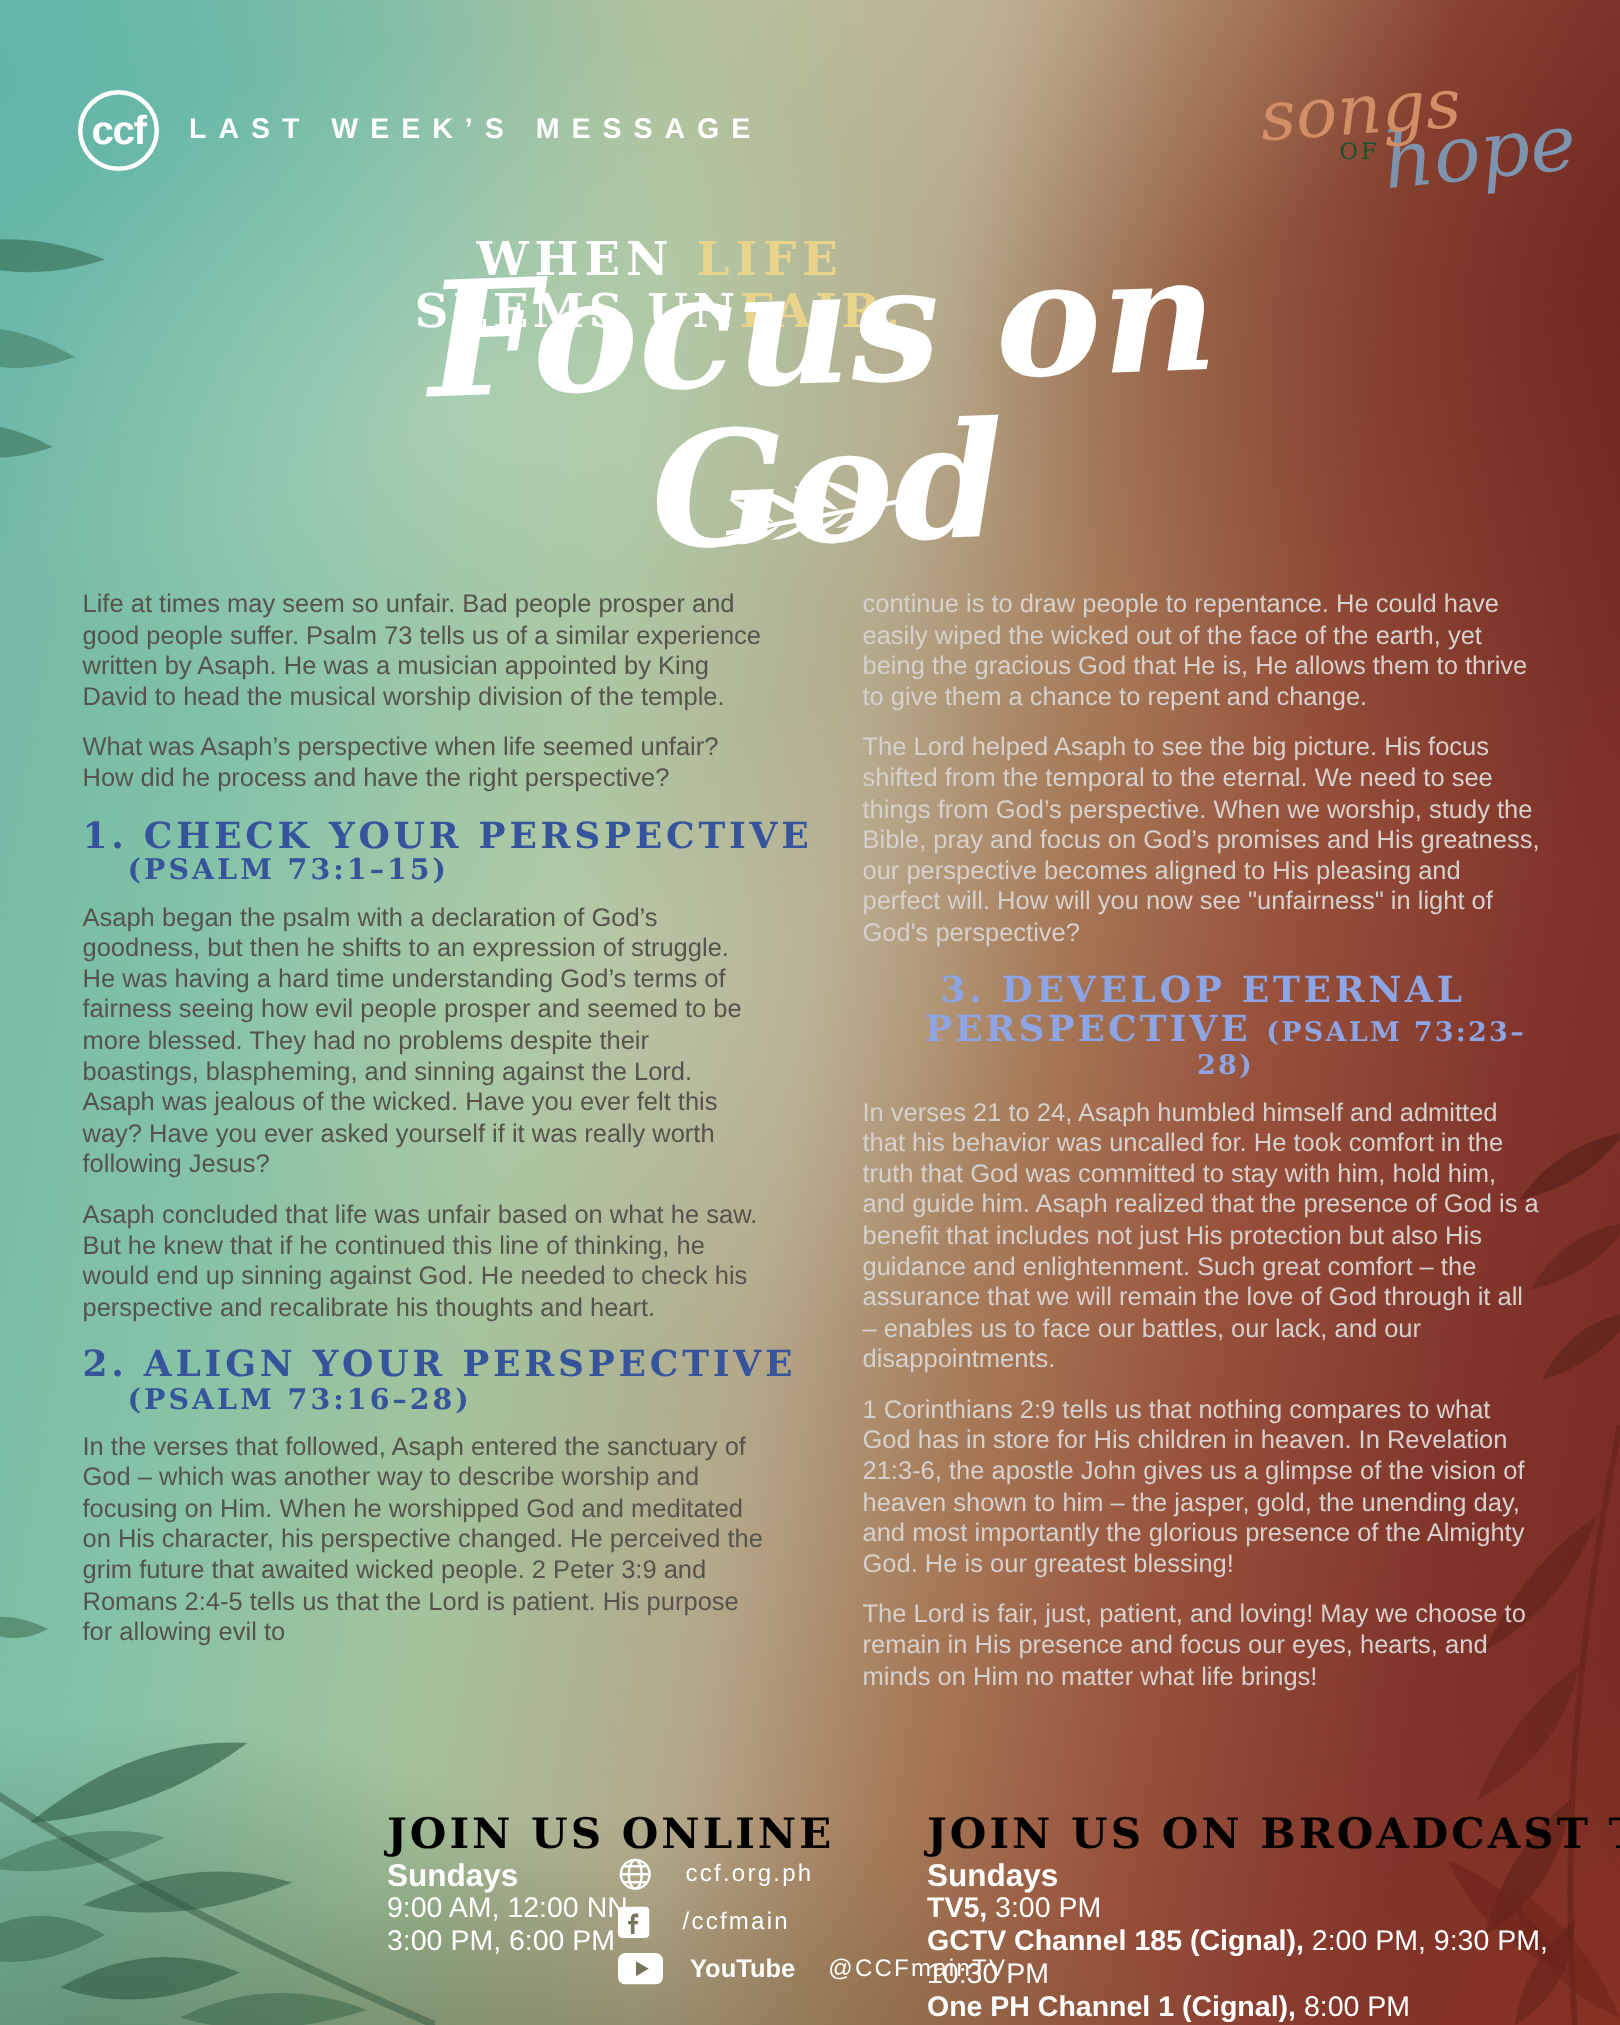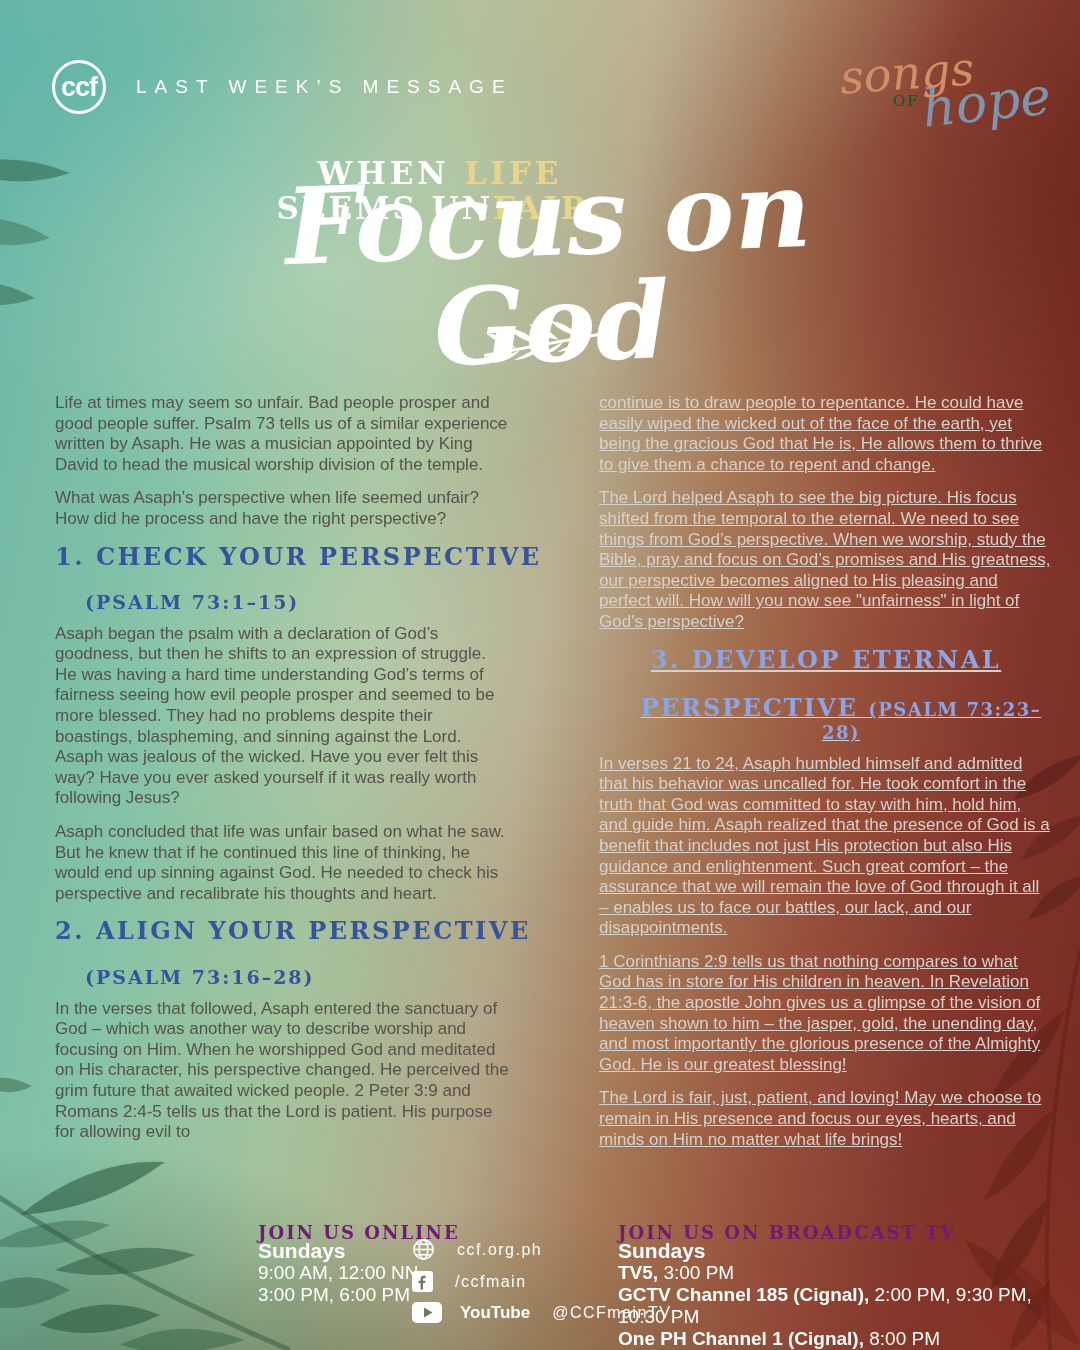--- a/index.html
+++ b/index.html
@@ -24,22 +24,22 @@
   }
   .texture { position:absolute; inset:0; width:100%; height:100%;
     mix-blend-mode:soft-light; opacity:.8; pointer-events:none; }
   .leaves { position:absolute; pointer-events:none; }
 
   
   .ccf-logo { position:absolute; left:52px; top:60px; width:54px; height:54px;
     border:3px solid #fff; border-radius:50%; color:#fff;
     display:flex; align-items:center; justify-content:center;
     font-weight:bold; font-size:27px; letter-spacing:-1px; }
-  .tagline { position:absolute; left:136px; top:76px; color:#fff;
-    font-weight:normal; font-size:19px; letter-spacing:8px; }
+  .tagline { position:absolute; left:126px; top:76px; color:#fff;
+    font-weight:bold; font-size:19px; letter-spacing:8px; }
   .soh { position:absolute; left:830px; top:40px; width:200px; height:110px;
     font-family:"DejaVu Serif","Liberation Serif",serif; font-style:italic; }
   .soh-songs { position:absolute; left:10px; top:6px; font-size:46px; color:#d28e66; transform:rotate(-4deg); }
   .soh-of   { position:absolute; left:63px; top:52px; font-size:15px; font-style:normal; color:#14532d; letter-spacing:2px;text-align:center; }
   .soh-hope { position:absolute; left:92px; top:32px; font-size:52px; color:#7e94ae; transform:rotate(-6deg); }
 
   
   .kicker { position:absolute; left:190px; top:155px; width:500px; text-align:center;
     font-family:"DejaVu Serif","Liberation Serif",serif; font-weight:bold; color:#fff; }
   .kicker .l1 { font-size:31px; letter-spacing:4px; }
@@ -47,31 +47,31 @@
   .gold { color:#e9d48c; }
   .script-title { position:absolute; left:190px; top:165px; width:720px; text-align:center;
     font-family:"DejaVu Serif","Liberation Serif",serif; font-style:italic; font-weight:bold;
     font-size:106px; color:#fff; transform:rotate(-2deg); line-height:1; }
   .divider { position:absolute; left:482px; top:318px; }
 
   
   .col { position:absolute; top:393px; width:454px; font-size:17px; line-height:20.6px; }
   .col p { margin-bottom:13px; }
   .col-left  { left:55px;  color:#55534c; }
-  .col-right { left:599px; color:#d7d1cd;text-decoration:underline; }
+  .col-right { left:575px; color:#d7d1cd; }
   .sec-h { font-family:"DejaVu Serif","Liberation Serif",serif; font-weight:bold;
     font-size:24px; line-height:1.12; letter-spacing:2.5px; margin:14px 0 10px; white-space:nowrap; }
-  .sec-h .ref { display:block; font-size:19px; letter-spacing:2px; padding-left:30px; white-space:normal;margin-top:22px; }
+  .sec-h .ref { display:block; font-size:19px; letter-spacing:2px; padding-left:30px; white-space:normal; }
   .sec-h .ref-inline { font-size:18px; letter-spacing:1.5px; }
   .navy { color:#35549c; }
   .peri { color:#8da5e4;text-align:center; }
 
   
-  .ft-title { position:absolute; color:#701a75; font-family:"DejaVu Serif","Liberation Serif",serif;
-    font-weight:bold; font-size:18px; letter-spacing:2px; white-space:nowrap;margin-top:16px; }
+  .ft-title { position:absolute; color:#000000; font-family:"DejaVu Serif","Liberation Serif",serif;
+    font-weight:bold; font-size:28px; letter-spacing:2px; white-space:nowrap; }
   .ft-online-title { left:258px; top:1206px; }
   .ft-tv-title { left:618px; top:1206px; }
   .ft-block { position:absolute; color:#fff; font-size:19px; line-height:22px; }
   .ft-online { left:258px; top:1240px; }
   .ft-tv { left:618px; top:1240px; }
   .ft-day { font-weight:bold; font-size:21px; }
   .ft-b { font-weight:bold; }
   .ft-icons { position:absolute; left:412px; top:1238px; color:#fff; }
   .icon-row { display:flex; align-items:center; gap:22px; margin-bottom:10px;
     font-size:16px; letter-spacing:1.5px; }

